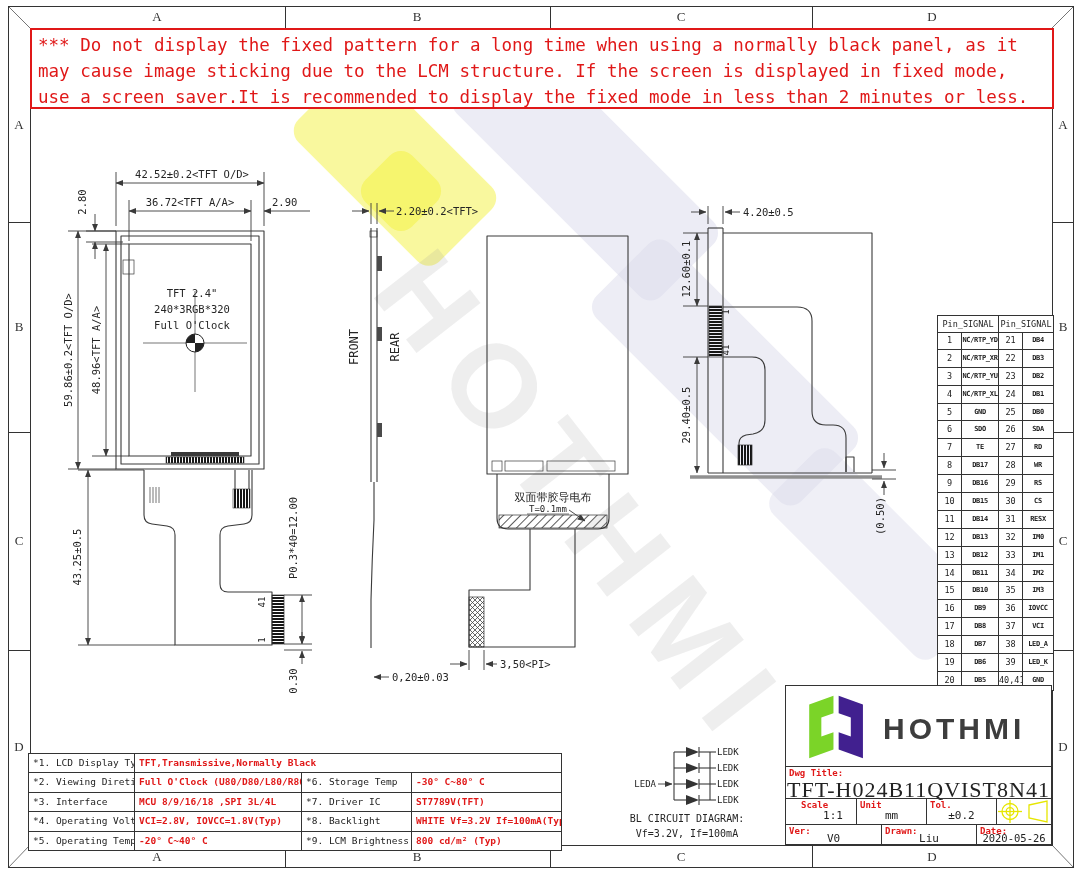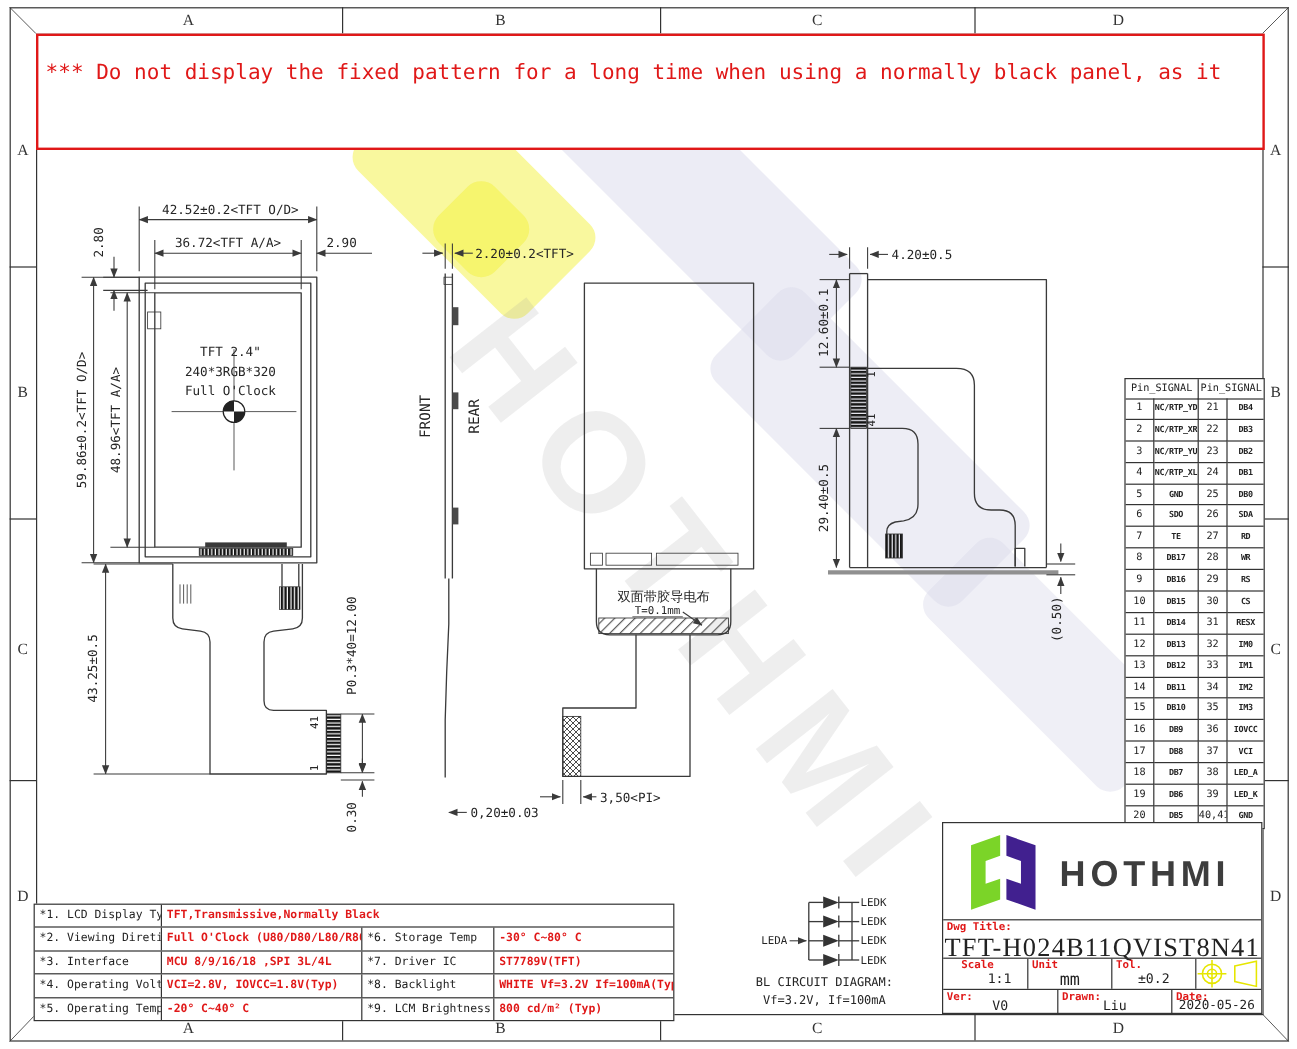--- a/index.html
+++ b/index.html
@@ -22,21 +22,21 @@
   .t10{font-size:10px;} .t105{font-size:10.5px;} .t11{font-size:11px;}
   .t9{font-size:9px;} .t12{font-size:12px;}
   
   .frameline{position:absolute;z-index:2;border:1px solid #333;}
   .zlabel{position:absolute;z-index:2;font-family:"Liberation Serif",serif;font-size:13px;color:#333;
           transform:translate(-50%,-50%);}
   .tick{position:absolute;z-index:2;background:#333;}
   
   #warnbox{left:30px;top:28px;width:1014px;height:75px;z-index:2;border:2px solid #e01818;
            background:#fff;color:#e01818;font-family:"DejaVu Sans Mono",monospace;
-           font-size:17.5px;line-height:26px;padding:18px 0 0 6px;white-space:nowrap;}
+           font-size:17.5px;line-height:26px;padding:2px 0 0 6px;white-space:nowrap;}
   
   #note{left:32px;top:708px;z-index:2;color:#e01818;font-family:"DejaVu Sans Mono",monospace;
         font-size:19.5px;font-weight:bold;white-space:nowrap;}
   
   #pintable{left:937px;top:315px;width:115px;z-index:2;background:#fff;border:1px solid #333;
             font-family:"DejaVu Sans Mono",monospace;}
   #pintable .ph{display:grid;grid-template-columns:61px 54px;height:16px;}
   #pintable .ph div{font-size:8.5px;text-align:center;line-height:16px;border-bottom:1px solid #333;}
   #pintable .ph div:first-child{border-right:1px solid #333;}
   .pt-row{display:grid;grid-template-columns:24px 37px 24px 30px;height:17.9px;}
@@ -327,20 +327,22 @@
   <div class="zlabel" style="left:19px;top:327px;">B</div>
   <div class="zlabel" style="left:19px;top:541px;">C</div>
   <div class="zlabel" style="left:19px;top:747px;">D</div>
   <div class="zlabel" style="left:1063px;top:125px;">A</div>
   <div class="zlabel" style="left:1063px;top:327px;">B</div>
   <div class="zlabel" style="left:1063px;top:541px;">C</div>
   <div class="zlabel" style="left:1063px;top:747px;">D</div>
 
   <div id="warnbox" class="abs">
     <div>*** Do not display the fixed pattern for a long time when using a normally black panel, as it</div>
+    <div> may cause image sticking due to the LCM structure. If the screen is displayed in fixed mode,</div>
+    <div> use a screen saver.It is recommended to display the fixed mode in less than 2 minutes or less.</div>
   </div>
 
 
   <div id="pintable" class="abs">
     <div class="ph">
       <div>Pin_SIGNAL</div>
       <div>Pin_SIGNAL</div>
     </div>
     <div>
 
@@ -529,21 +531,21 @@
       <div class="tb-val" id="dwgtitle">TFT-H024B11QVIST8N41</div>
     </div>
 
     <div class="tb-row" style="top:112px;height:26px;">
       <div class="tb-cell" style="left:12px;width:70px;">
         <div class="tb-label">Scale</div>
         <div class="tb-val" style="top:10px;font-size:11px;">1:1</div>
       </div>
       <div class="tb-cell" style="left:70px;width:70px;">
         <div class="tb-label">Unit</div>
-        <div class="tb-val" style="top:10px;font-size:14px;">mm</div>
+        <div class="tb-val" style="top:10px;font-size:11px;">mm</div>
       </div>
       <div class="tb-cell" style="left:140px;width:70px;">
         <div class="tb-label">Tol.</div>
         <div class="tb-val" style="top:10px;font-size:11px;">±0.2</div>
       </div>
       <div class="tb-cell" style="left:210px;width:55px;">
         <svg width="55" height="25" viewBox="0 0 55 25">
           <g stroke="#e6e600" stroke-width="1.3" fill="none">
             <circle cx="13" cy="12.5" r="8"></circle>
             <circle cx="13" cy="12.5" r="3.8"></circle>

